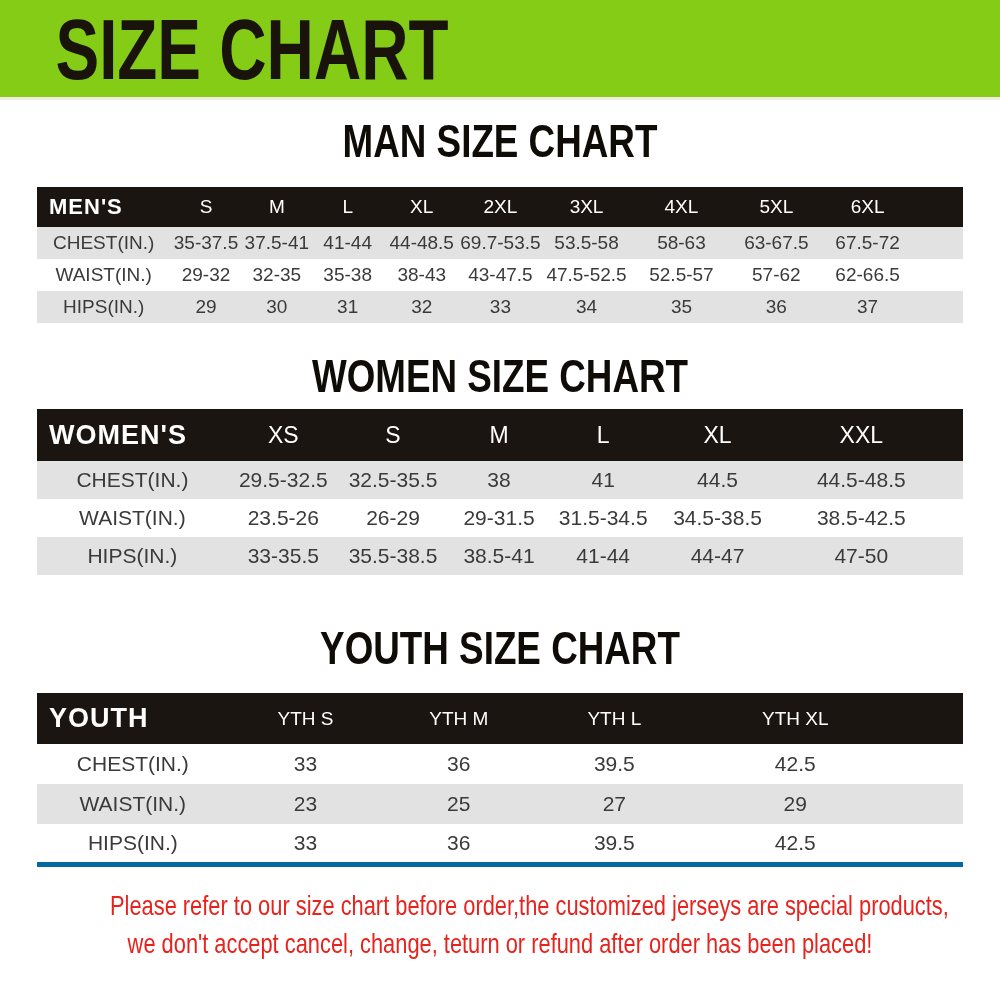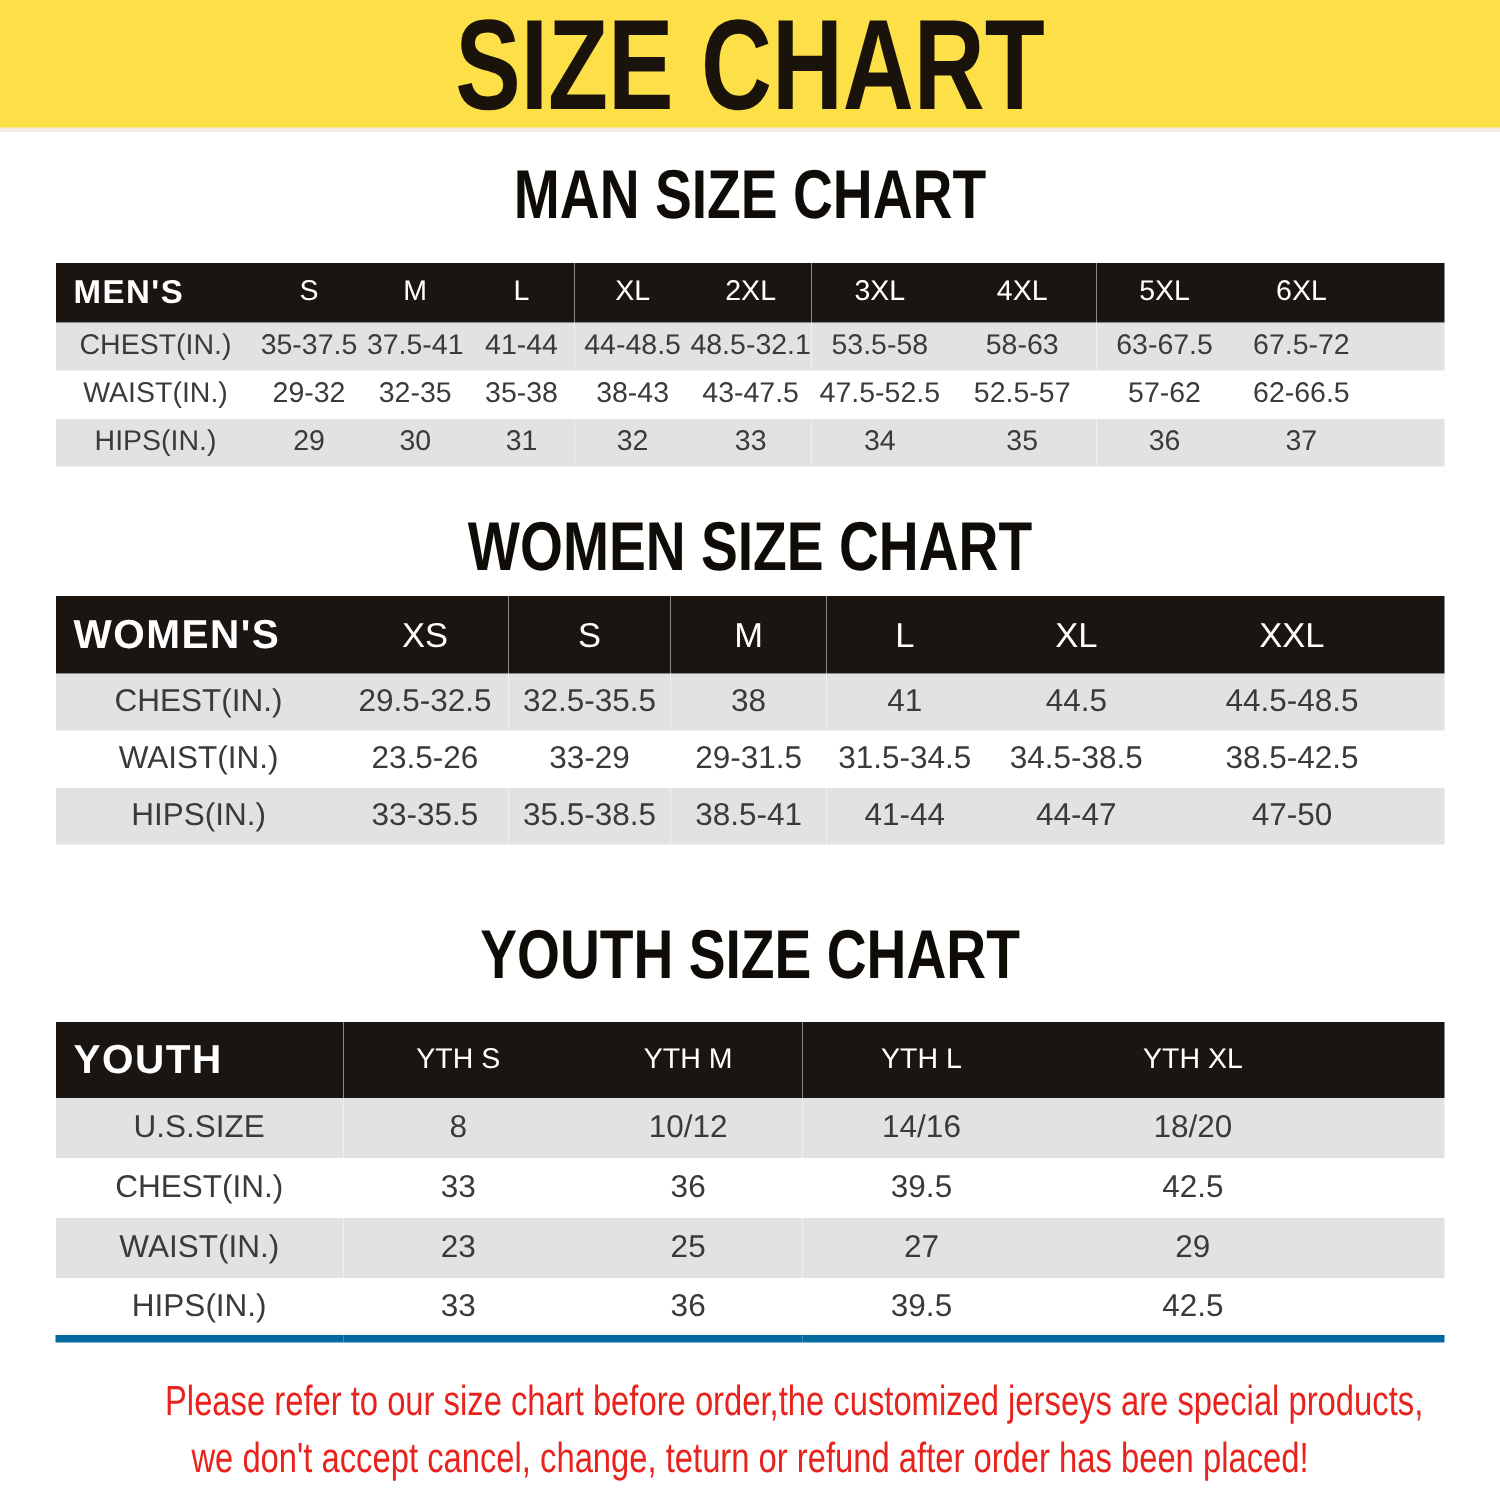--- a/index.html
+++ b/index.html
@@ -6,22 +6,22 @@
   html, body { background: #ffffff; }
   body {
     width: 1000px; height: 1000px;
     font-family: "Liberation Sans", "DejaVu Sans", sans-serif;
     overflow: hidden;
   }
   .page { width: 1000px; height: 1000px; background: #fff; }
 
   
   .banner {
-    height: 88px; background: #fde047;
-    display: flex; align-items: center; justify-content: center;
+    height: 100px; background: #84cc16;
+    display: flex; align-items: center; justify-content: flex-start;
     border-bottom: 3px solid #f3ebe0;
   }
   .banner-text {
     display: inline-block;
     font-size: 84px; font-weight: 700; color: #1a130b;
     letter-spacing: 0px; line-height: 1;
     transform: scale(0.78, 1.02); transform-origin: center;
     white-space: nowrap;
   }
 
@@ -127,21 +127,21 @@
               <th>6XL</th>
             </tr>
           </thead>
           <tbody>
             <tr class="stripe">
               <td>CHEST(IN.)</td>
               <td>35-37.5</td>
               <td>37.5-41</td>
               <td>41-44</td>
               <td>44-48.5</td>
-              <td>48.5-32.1</td>
+              <td>69.7-53.5</td>
               <td>53.5-58</td>
               <td>58-63</td>
               <td>63-67.5</td>
               <td>67.5-72</td>
             </tr>
             <tr class="plain">
               <td>WAIST(IN.)</td>
               <td>29-32</td>
               <td>32-35</td>
               <td>35-38</td>
@@ -196,21 +196,21 @@
               <td>29.5-32.5</td>
               <td>32.5-35.5</td>
               <td>38</td>
               <td>41</td>
               <td>44.5</td>
               <td>44.5-48.5</td>
             </tr>
             <tr class="plain">
               <td>WAIST(IN.)</td>
               <td>23.5-26</td>
-              <td>33-29</td>
+              <td>26-29</td>
               <td>29-31.5</td>
               <td>31.5-34.5</td>
               <td>34.5-38.5</td>
               <td>38.5-42.5</td>
             </tr>
             <tr class="stripe">
               <td>HIPS(IN.)</td>
               <td>33-35.5</td>
               <td>35.5-38.5</td>
               <td>38.5-41</td>
@@ -234,27 +234,20 @@
           <thead>
             <tr>
               <th class="corner">YOUTH</th>
               <th>YTH S</th>
               <th>YTH M</th>
               <th>YTH L</th>
               <th>YTH XL</th>
             </tr>
           </thead>
           <tbody>
-            <tr class="stripe">
-              <td>U.S.SIZE</td>
-              <td>8</td>
-              <td>10/12</td>
-              <td>14/16</td>
-              <td>18/20</td>
-            </tr>
             <tr class="plain">
               <td>CHEST(IN.)</td>
               <td>33</td>
               <td>36</td>
               <td>39.5</td>
               <td>42.5</td>
             </tr>
             <tr class="stripe">
               <td>WAIST(IN.)</td>
               <td>23</td>

